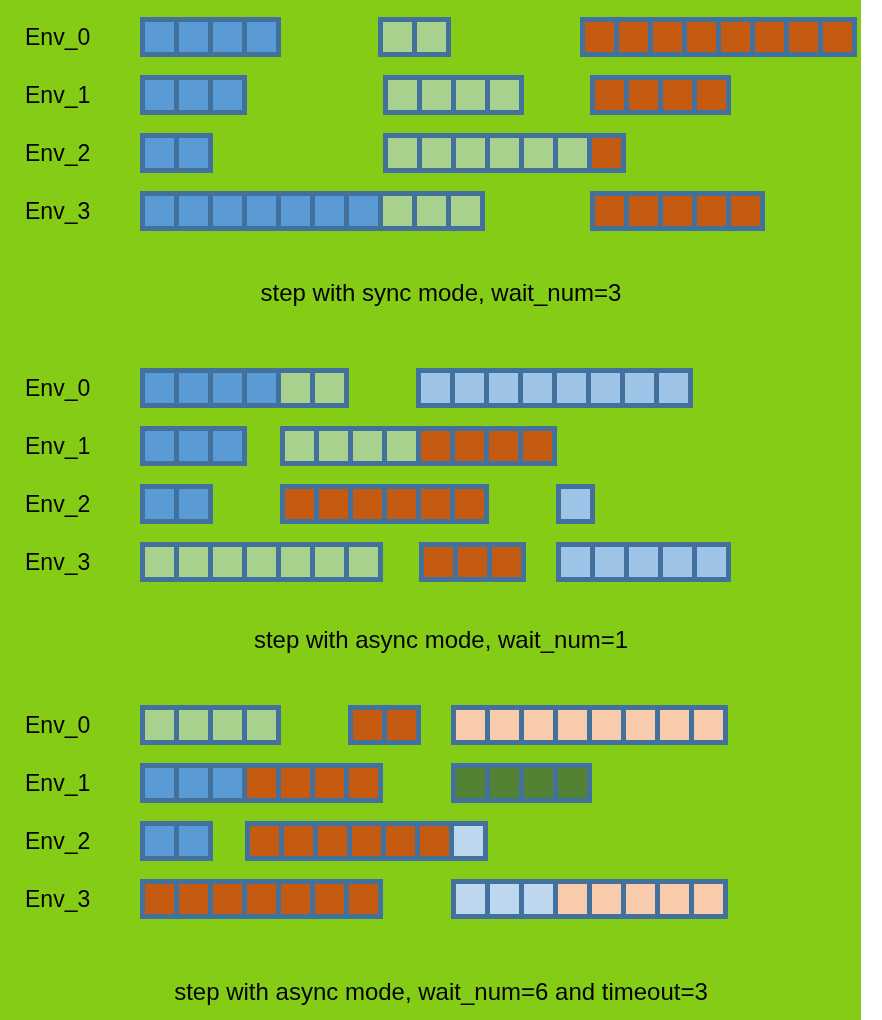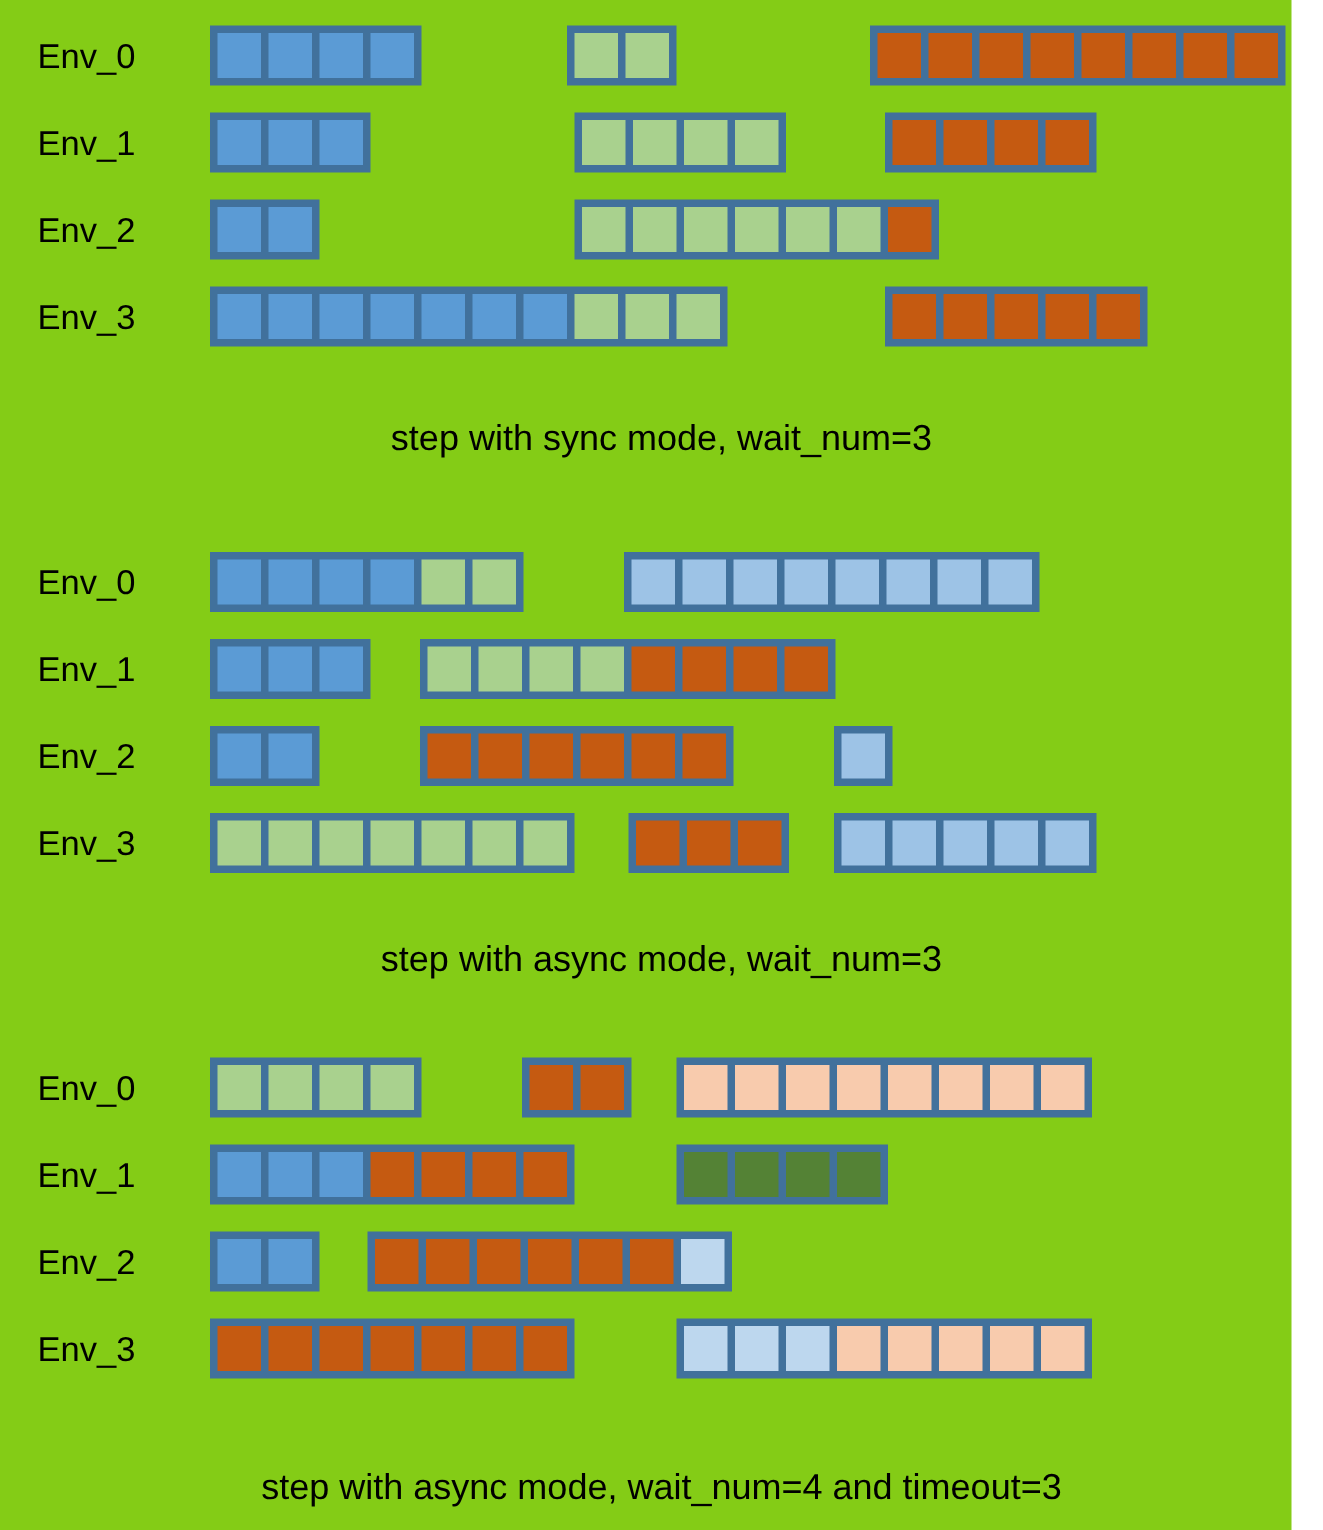--- a/index.html
+++ b/index.html
@@ -235,21 +235,21 @@
             <div class="bar" style="left: 416px; background: rgb(65, 113, 156);">
               <div class="cell" style="background: rgb(157, 195, 230);"></div>
               <div class="cell" style="background: rgb(157, 195, 230);"></div>
               <div class="cell" style="background: rgb(157, 195, 230);"></div>
               <div class="cell" style="background: rgb(157, 195, 230);"></div>
               <div class="cell" style="background: rgb(157, 195, 230);"></div>
             </div>
           </div>
         </div>
       </div>
-    <div class="caption caption-p1">step with async mode, wait_num=3</div>
+    <div class="caption caption-p1">step with async mode, wait_num=1</div>
   </section>
 
   <section>
     <div class="rows rows-p2">
         <div class="row">
           <div class="env-label">Env_0</div>
           <div class="track">
             <div class="bar" style="left: 0px; background: rgb(65, 113, 156);">
               <div class="cell" style="background: rgb(169, 209, 142);"></div>
               <div class="cell" style="background: rgb(169, 209, 142);"></div>
@@ -328,16 +328,16 @@
               <div class="cell" style="background: rgb(189, 215, 238);"></div>
               <div class="cell" style="background: rgb(248, 203, 173);"></div>
               <div class="cell" style="background: rgb(248, 203, 173);"></div>
               <div class="cell" style="background: rgb(248, 203, 173);"></div>
               <div class="cell" style="background: rgb(248, 203, 173);"></div>
               <div class="cell" style="background: rgb(248, 203, 173);"></div>
             </div>
           </div>
         </div>
       </div>
-    <div class="caption caption-p2">step with async mode, wait_num=4 and timeout=3</div>
+    <div class="caption caption-p2">step with async mode, wait_num=6 and timeout=3</div>
   </section>
 
 </div>
 
 </body></html>

